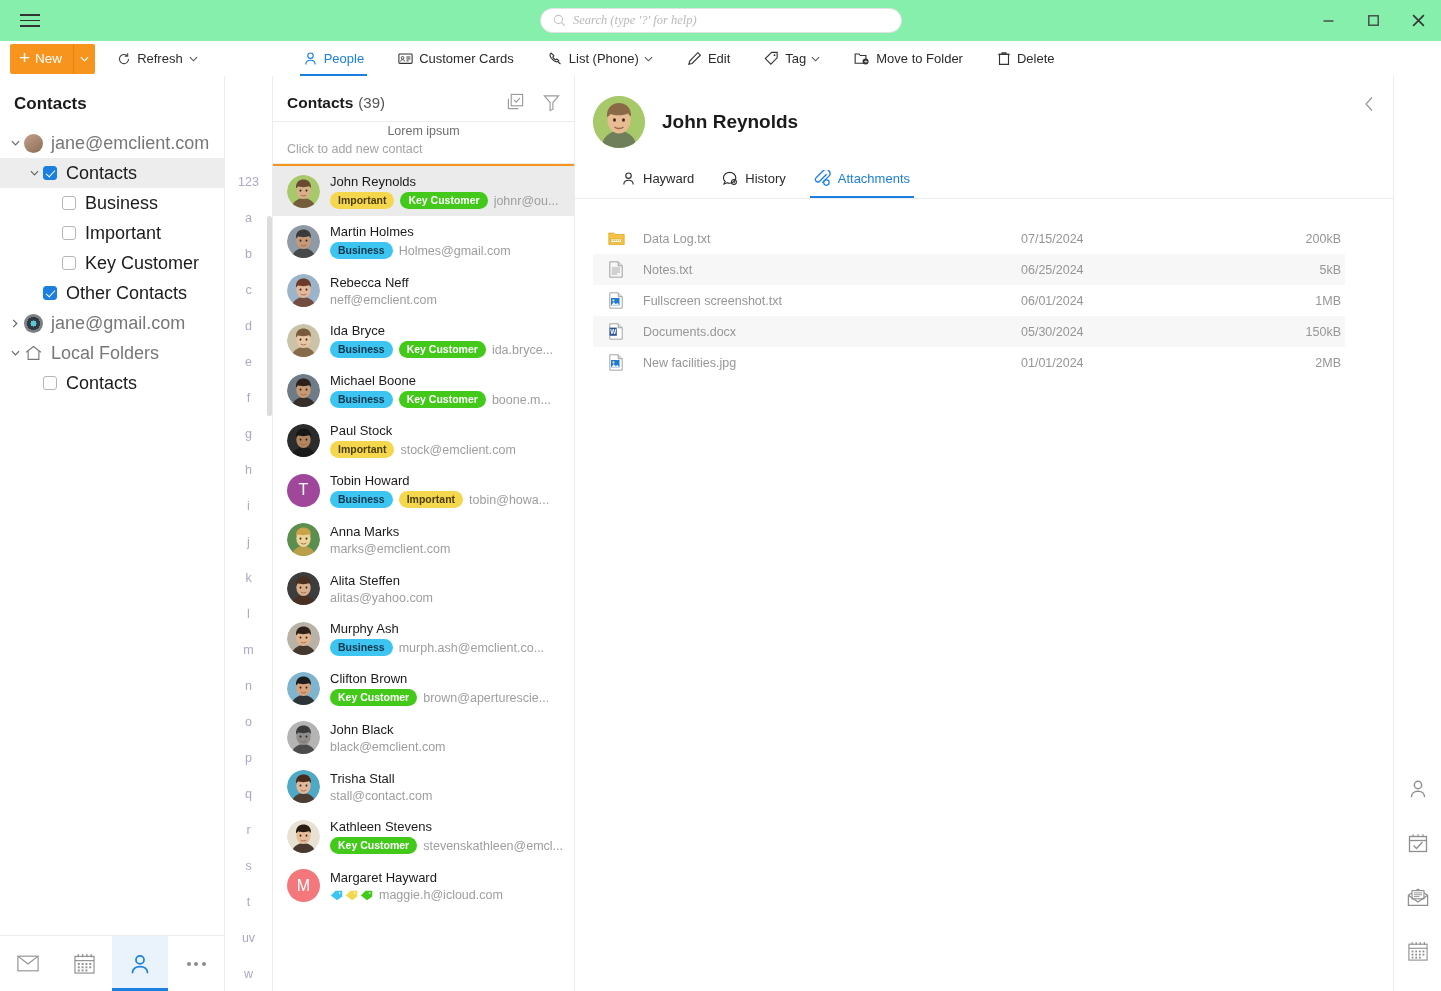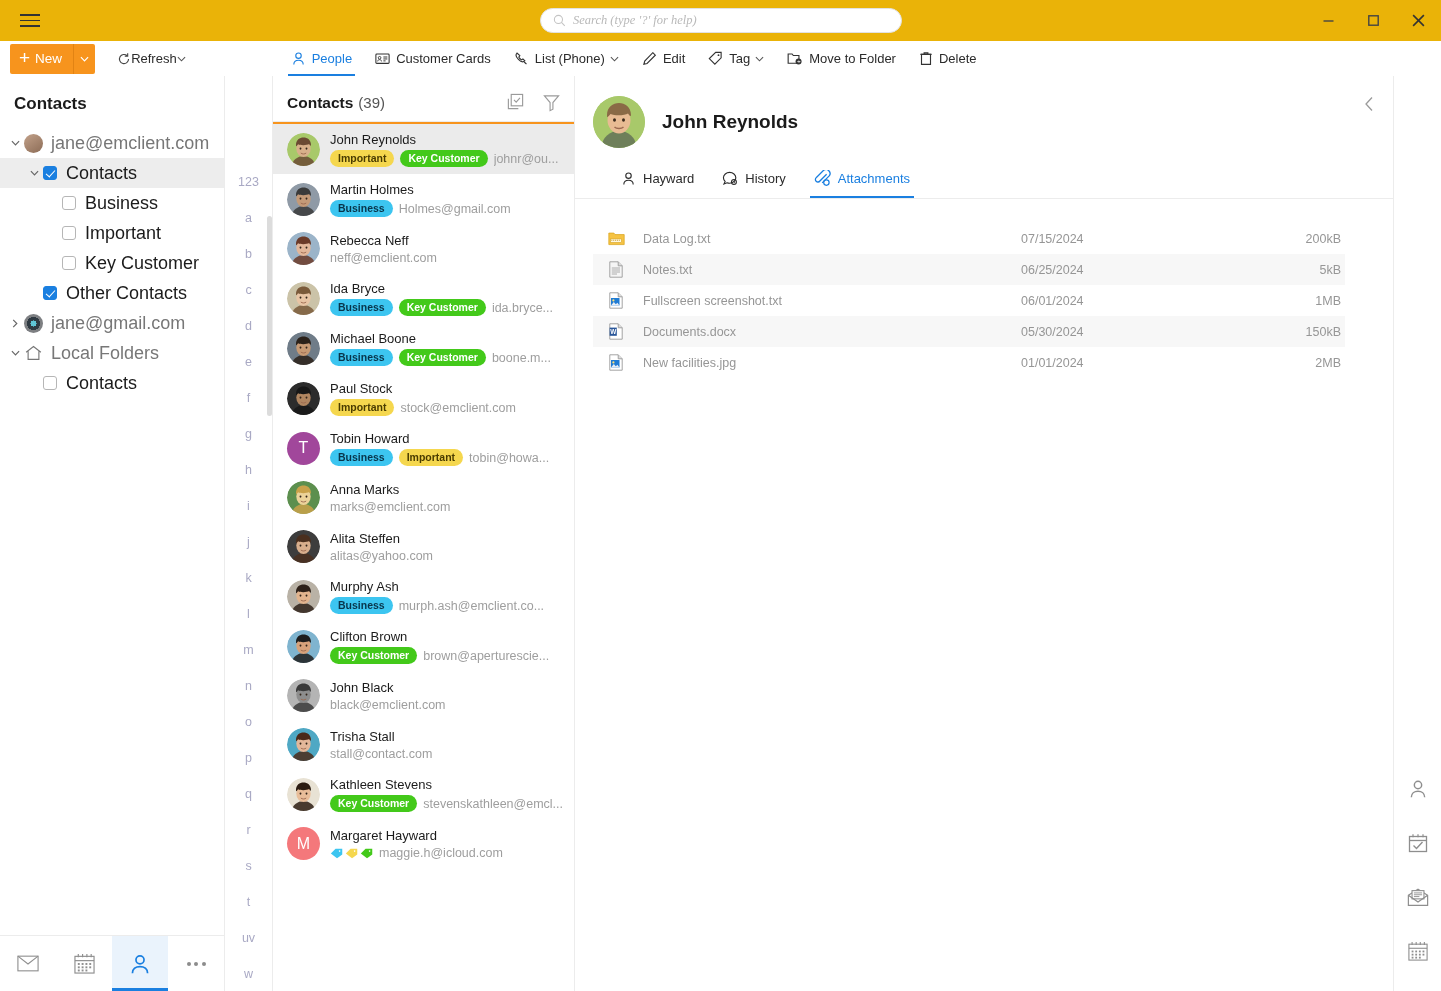--- a/index.html
+++ b/index.html
@@ -8,21 +8,21 @@
     font-family: "Liberation Sans", sans-serif;
     background: #ffffff;
     color: #222;
     overflow: hidden;
   }
   .app { position: relative; width: 1441px; height: 991px; display: flex; flex-direction: column; }
 
   
   .titlebar {
     height: 41px; display: flex; align-items: flex-start;
-    background: #eab308; flex-shrink: 0; position: relative;
+    background: #86efac; flex-shrink: 0; position: relative;
   }
   .hamburger {
     width: 40px; height: 41px; display: flex; flex-direction: column;
     align-items: center; justify-content: center; gap: 4px; cursor: pointer;
     margin-left: 10px;
   }
   .hamburger span { display: block; width: 20px; height: 1.6px; background: #333; }
   .global-search {
     position: absolute; left: 540px; top: 8px; width: 362px; height: 25px;
     border: 1px solid #e2e2e2; border-radius: 13px; background: #fff;
@@ -48,24 +48,24 @@
     display: flex; align-items: center; border-radius: 2px; cursor: pointer;
     font-size: 13.5px; overflow: hidden;
   }
   .new-btn .lbl { display: flex; align-items: center; gap: 5px; padding: 0 11px 0 9px; height: 30px; }
   .new-btn .plus { font-size: 19px; font-weight: 300; line-height: 1; margin-top: -2px; }
   .new-btn .caret {
     width: 22px; height: 30px; display: flex; align-items: center; justify-content: center;
     border-left: 1px solid #e28313;
   }
   .refresh-btn {
-    margin-left: 16px; display: flex; align-items: center; gap: 0;
+    margin-left: 16px; display: flex; align-items: center; gap: 6px;
     font-size: 13px; color: #2b2b2b; cursor: pointer; padding: 4px 6px;
   }
-  .tb-items { display: flex; align-items: center; margin-left: 88px; gap: 1px; height: 35px; }
+  .tb-items { display: flex; align-items: center; margin-left: 88px; gap: 12px; height: 35px; }
   .tb-item {
     display: flex; align-items: center; gap: 6px; font-size: 13px;
     color: #2b2b2b; cursor: pointer; padding: 0 11px; height: 35px; position: relative;
   }
   .tb-item.active { color: #1a7fe0; }
   .tb-item.active::after {
     content: ''; position: absolute; left: 8px; right: 8px; bottom: 0;
     height: 2.5px; background: #1a7fe0;
   }
   .tb-item .cv { font-size: 9px; color: #666; margin-left: -1px; }
@@ -511,20 +511,24 @@
             <path d="M8.4 7.3l2.3 2.3 4-4.4" fill="none" stroke="#9a9a9a" stroke-width="1.2"></path>
             <path d="M13 16.5H2.5V6" fill="none" stroke="#9a9a9a" stroke-width="1.2"></path>
           </svg>
         </span>
         <span class="ic">
           <svg width="17" height="18" viewBox="0 0 18 19">
             <path d="M1.5 2h15l-6 7v7l-3 1.6V9z" fill="none" stroke="#9a9a9a" stroke-width="1.2"></path>
           </svg>
         </span>
       </div>
+      <div class="cl-addbar">
+        <div class="cl-lorem">Lorem ipsum</div>
+        <div class="cl-add">Click to add new contact</div>
+      </div>
       <div class="cl-scroll" id="clist">
           <div class="crow sel">
             <div class="ava">
               <svg width="33" height="33" viewBox="0 0 33 33">
                 <circle cx="16.5" cy="16.5" r="16.5" fill="#a8c96a"></circle>
                 <ellipse cx="16.5" cy="33" rx="11.5" ry="10" fill="#6b4a32" opacity="0.85"></ellipse>
                 <ellipse cx="16.5" cy="15.5" rx="7.2" ry="8.6" fill="#d8b08a"></ellipse>
                 <path d="M9 12c0-5.2 3.6-7.6 7.5-7.6S24 6.8 24 12c0 1.4-1 .6-1.9-1-1.9 1.3-8.2 1.6-11 .3C10.2 12.3 9.6 13.3 9 13.3z" fill="#6b4a32"></path>
                 <ellipse cx="13.5" cy="15.6" rx="0.95" ry="1.15" fill="#33251a"></ellipse>
                 <ellipse cx="19.5" cy="15.6" rx="0.95" ry="1.15" fill="#33251a"></ellipse>

